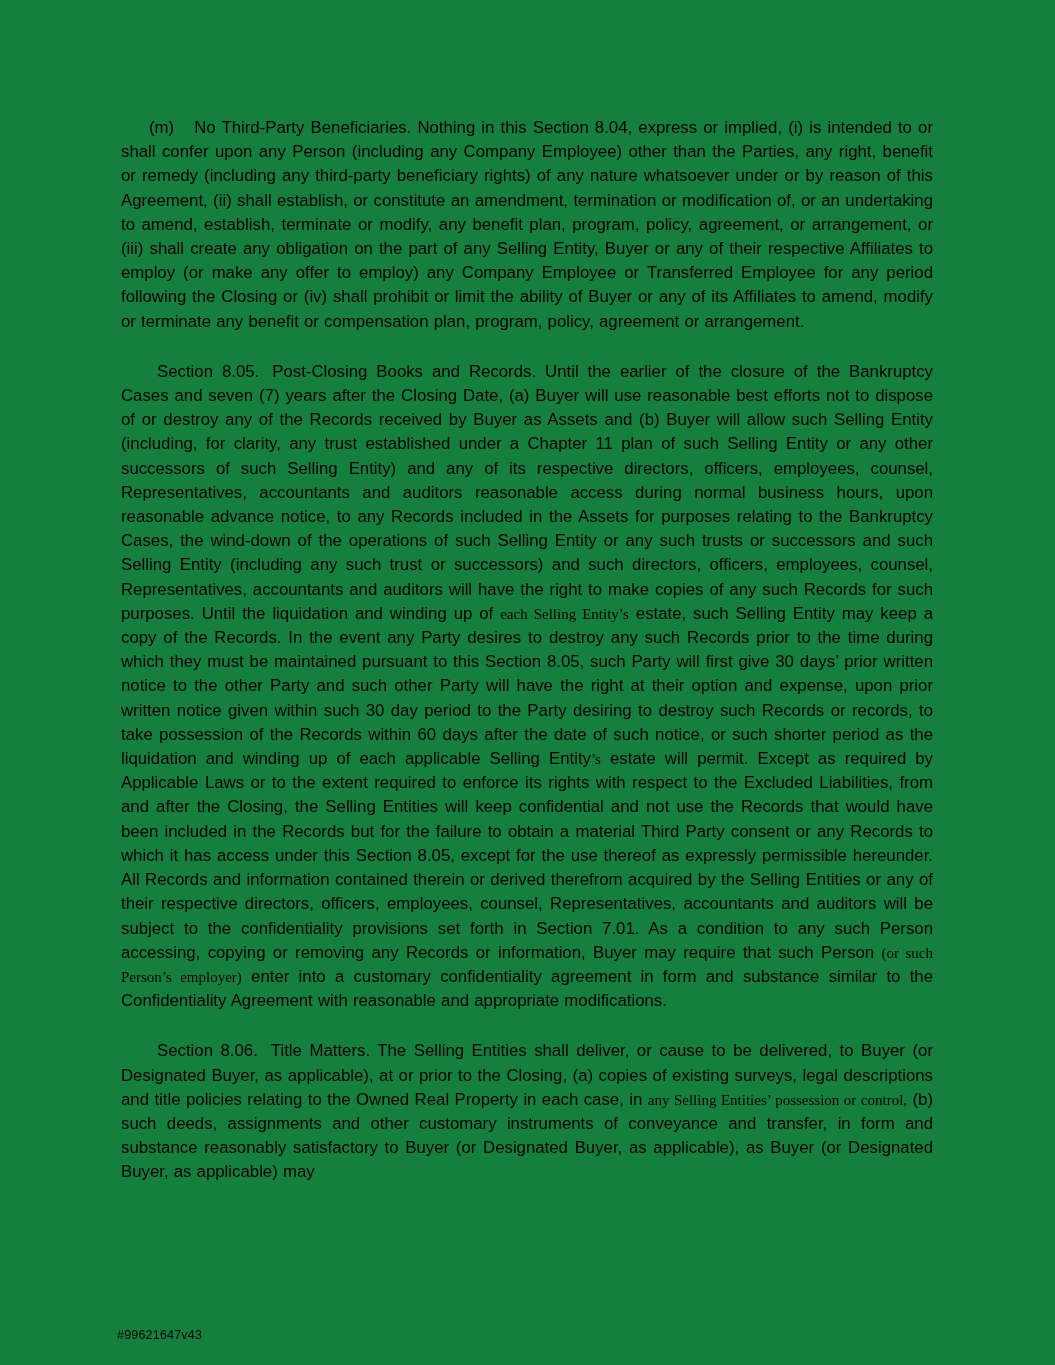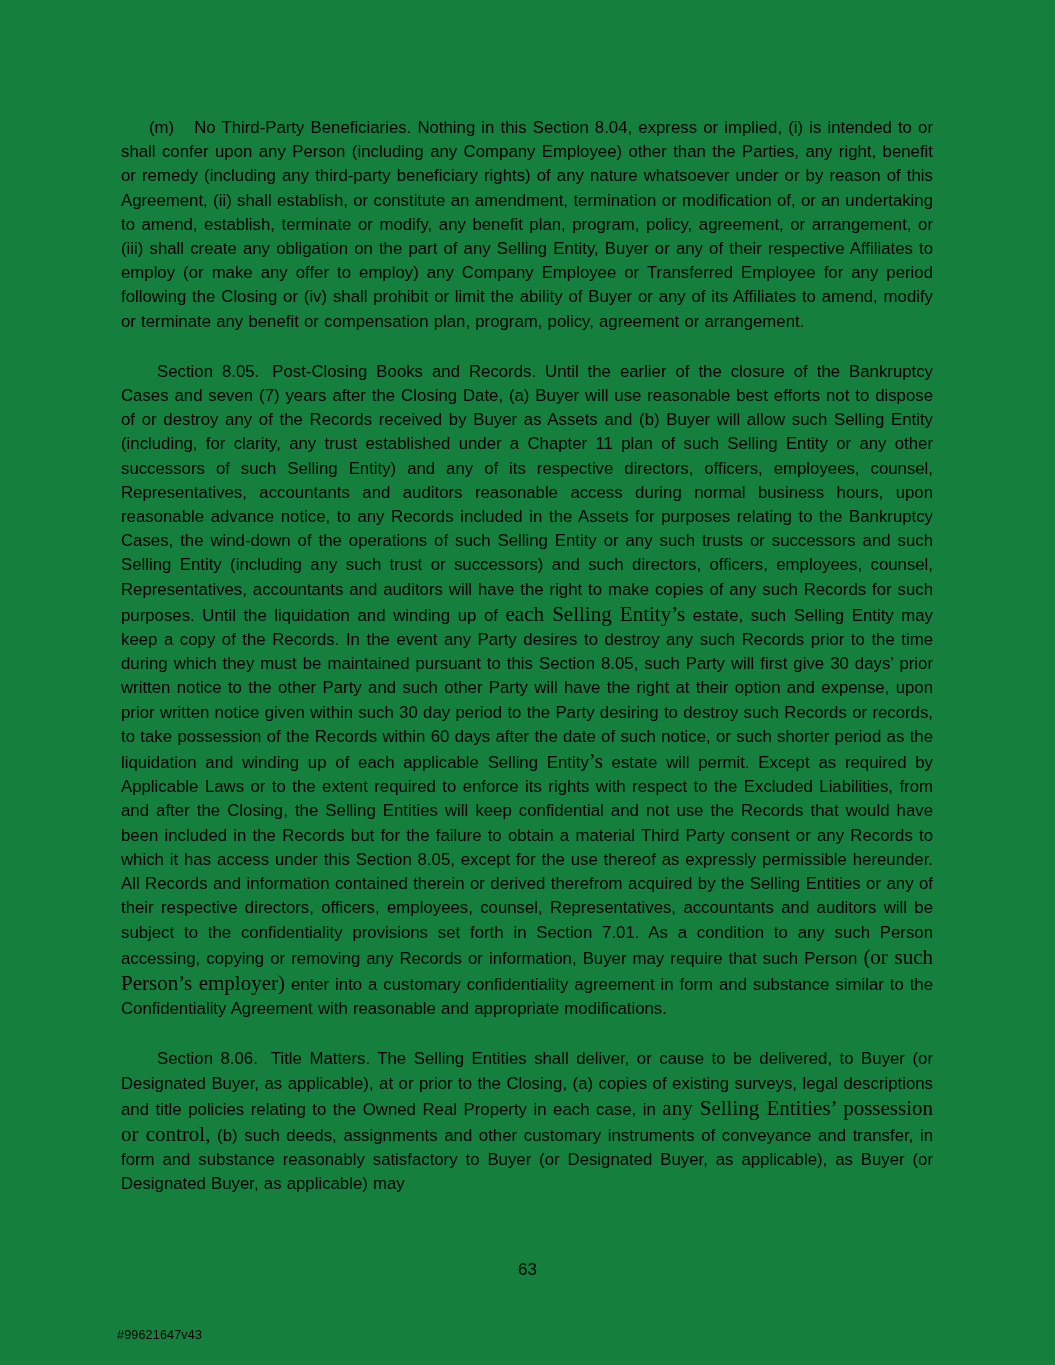--- a/index.html
+++ b/index.html
@@ -23,21 +23,21 @@
     margin:0;
     text-align:justify;
     line-height:24.2px;
     word-spacing:0.5px;
   }
   p.para + p.para{margin-top:26px;}
   .indent-m{text-indent:28px;}
   .indent-sec{text-indent:36px;}
   .tab{display:inline-block;width:20px;}
   .tab-sm{display:inline-block;width:13px;}
-  .serif{font-family:"Liberation Serif",serif;font-size:21px;}
+  .serif{font-family:"Liberation Serif",serif;font-size:15px;}
   .page-number{
     position:absolute;
     top:1260px;
     left:0;
     width:100%;
     text-align:center;
     font-size:17px;
   }
   .doc-id{
     position:absolute;
@@ -55,15 +55,14 @@
   <div class="content">
 
     <p class="para indent-m"><span>(m)</span><span class="tab"></span><span>No Third-Party Beneficiaries.  Nothing in this Section 8.04, express or implied, (i) is intended to or shall confer upon any Person (including any Company Employee) other than the Parties, any right, benefit or remedy (including any third-party beneficiary rights) of any nature whatsoever under or by reason of this Agreement, (ii) shall establish, or constitute an amendment, termination or modification of, or an undertaking to amend, establish, terminate or modify, any benefit plan, program, policy, agreement, or arrangement, or (iii) shall create any obligation on the part of any Selling Entity, Buyer or any of their respective Affiliates to employ (or make any offer to employ) any Company Employee or Transferred Employee for any period following the Closing or (iv) shall prohibit or limit the ability of Buyer or any of its Affiliates to amend, modify or terminate any benefit or compensation plan, program, policy, agreement or arrangement.</span></p>
 
     <p class="para indent-sec"><span>Section 8.05.</span><span class="tab-sm"></span><span>Post-Closing Books and Records.  Until the earlier of the closure of the Bankruptcy Cases and seven (7) years after the Closing Date, (a) Buyer will use reasonable best efforts not to dispose of or destroy any of the Records received by Buyer as Assets and (b) Buyer will allow such Selling Entity (including, for clarity, any trust established under a Chapter 11 plan of such Selling Entity or any other successors of such Selling Entity) and any of its respective directors, officers, employees, counsel, Representatives, accountants and auditors reasonable access during normal business hours, upon reasonable advance notice, to any Records included in the Assets for purposes relating to the Bankruptcy Cases, the wind-down of the operations of such Selling Entity or any such trusts or successors and such Selling Entity (including any such trust or successors) and such directors, officers, employees, counsel, Representatives, accountants and auditors will have the right to make copies of any such Records for such purposes. Until the liquidation and winding up of </span><span class="serif">each Selling Entity’s</span><span> estate, such Selling Entity may keep a copy of the Records.  In the event any Party desires to destroy any such Records prior to the time during which they must be maintained pursuant to this Section 8.05, such Party will first give 30 days’ prior written notice to the other Party and such other Party will have the right at their option and expense, upon prior written notice given within such 30 day period to the Party desiring to destroy such Records or records, to take possession of the Records within 60 days after the date of such notice, or such shorter period as the liquidation and winding up of each applicable Selling Entity</span><span class="serif">’s</span><span> estate will permit.  Except as required by Applicable Laws or to the extent required to enforce its rights with respect to the Excluded Liabilities, from and after the Closing, the Selling Entities will keep confidential and not use the Records that would have been included in the Records but for the failure to obtain a material Third Party consent or any Records to which it has access under this Section 8.05, except for the use thereof as expressly permissible hereunder. All Records and information contained therein or derived therefrom acquired by the Selling Entities or any of their respective directors, officers, employees, counsel, Representatives, accountants and auditors will be subject to the confidentiality provisions set forth in Section 7.01.  As a condition to any such Person accessing, copying or removing any Records or information, Buyer may require that such Person </span><span class="serif">(or such Person’s employer)</span><span> enter into a customary confidentiality agreement in form and substance similar to the Confidentiality Agreement with reasonable and appropriate modifications.</span></p>
 
     <p class="para indent-sec"><span>Section 8.06.</span><span class="tab-sm"></span><span>Title Matters.  The Selling Entities shall deliver, or cause to be delivered, to Buyer (or Designated Buyer, as applicable), at or prior to the Closing, (a) copies of existing surveys, legal descriptions and title policies relating to the Owned Real Property in each case, in </span><span class="serif">any Selling Entities’ possession or control,</span><span> (b) such deeds, assignments and other customary instruments of conveyance and transfer, in form and substance reasonably satisfactory to Buyer (or Designated Buyer, as applicable), as Buyer (or Designated Buyer, as applicable) may</span></p>
 
   </div>
 
-  <div class="page-number">63</div>
   <div class="doc-id">#99621647v43</div>
 </div>
 
 </body></html>

